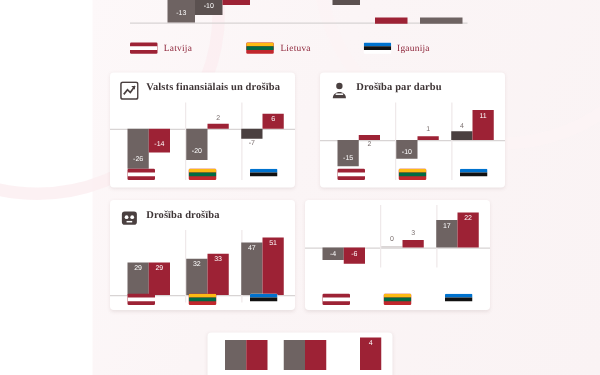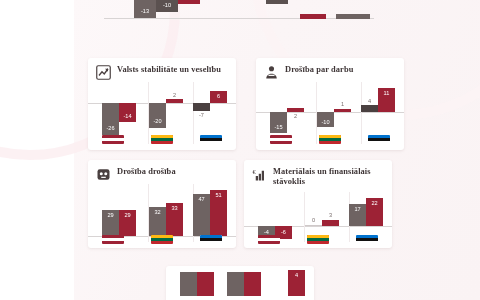--- a/index.html
+++ b/index.html
@@ -124,31 +124,45 @@
     </div>
 
     <div class="bar gray" style="left:162px; top:24px; width:22px; height:18px; background:#5b5150;">
       
     </div>
 
     <div class="bar red" style="left:196px; top:52px; width:26px; height:5px;"></div>
     <div class="bar gray" style="left:232px; top:52px; width:34px; height:5px; background:#6e6362;"></div>
   </div>
 
+  <div class="legend">
+    <div class="legend-item">
+      <span class="flag lv"></span>
+      <span class="legend-label">Latvija</span>
+    </div>
+    <div class="legend-item">
+      <span class="flag lt"></span>
+      <span class="legend-label">Lietuva</span>
+    </div>
+    <div class="legend-item">
+      <span class="flag ee"></span>
+      <span class="legend-label">Igaunija</span>
+    </div>
+  </div>
 
   <div class="card" style="left:88px; top:58px; width:148px; height:92px;">
     <div class="card-head">
       <span class="card-icon">
         <svg viewBox="0 0 20 20">
             <rect x="1" y="1" width="18" height="18" rx="2" fill="none" stroke="#4a4040" stroke-width="1.6"></rect>
             <polyline points="4,14 8,9 11,12 16,5" fill="none" stroke="#4a4040" stroke-width="1.8"></polyline>
             <polygon points="16,5 12,5 16,9" fill="#4a4040"></polygon>
           </svg>
       </span>
-      <span class="card-title">Valsts stabilitāte un veselību</span>
+      <span class="card-title">Valsts finansiālais un drošība</span>
     </div>
     <div class="plot" style="height:62px;">
       <div class="axisline" style="top:21px;"></div>
       <div class="gridv" style="left:60px;"></div>
       <div class="gridv" style="left:105px;"></div>
 
       <div class="bar gray" style="left:14px; top:21px; width:17px; height:32px;">
         <span class="vlabel" style="top:22px;">-26</span>
       </div>
       <div class="bar red" style="left:31px; top:21px; width:17px; height:19px;">
@@ -277,31 +291,20 @@
       <div>
           <span class="flag lt"></span>
         </div>
       <div>
           <span class="flag ee"></span>
         </div>
     </div>
   </div>
 
   <div class="card" style="left:244px; top:160px; width:148px; height:88px;">
-    <div class="card-head">
-      <span class="card-icon">
-        <svg viewBox="0 0 20 20">
-            <text x="0.5" y="9" font-size="9" font-family="Liberation Serif, serif" fill="#4a4040">€</text>
-            <rect x="9" y="9" width="3" height="9" fill="#4a4040"></rect>
-            <rect x="13" y="5" width="3" height="13" fill="#4a4040"></rect>
-            <rect x="5" y="12" width="3" height="6" fill="#4a4040"></rect>
-          </svg>
-      </span>
-      <span class="card-title">Materiālais un finansiālais stāvoklis</span>
-    </div>
     <div class="plot" style="height:50px; margin-top:4px;">
       <div class="axisline" style="top:34px;"></div>
       <div class="gridv" style="left:60px;"></div>
       <div class="gridv" style="left:105px;"></div>
 
       <div class="bar gray" style="left:14px; top:34px; width:17px; height:10px;">
         <span class="vlabel" style="top:3px;">-4</span>
       </div>
       <div class="bar red" style="left:31px; top:34px; width:17px; height:13px;">
         <span class="vlabel" style="top:3px;">-6</span>

